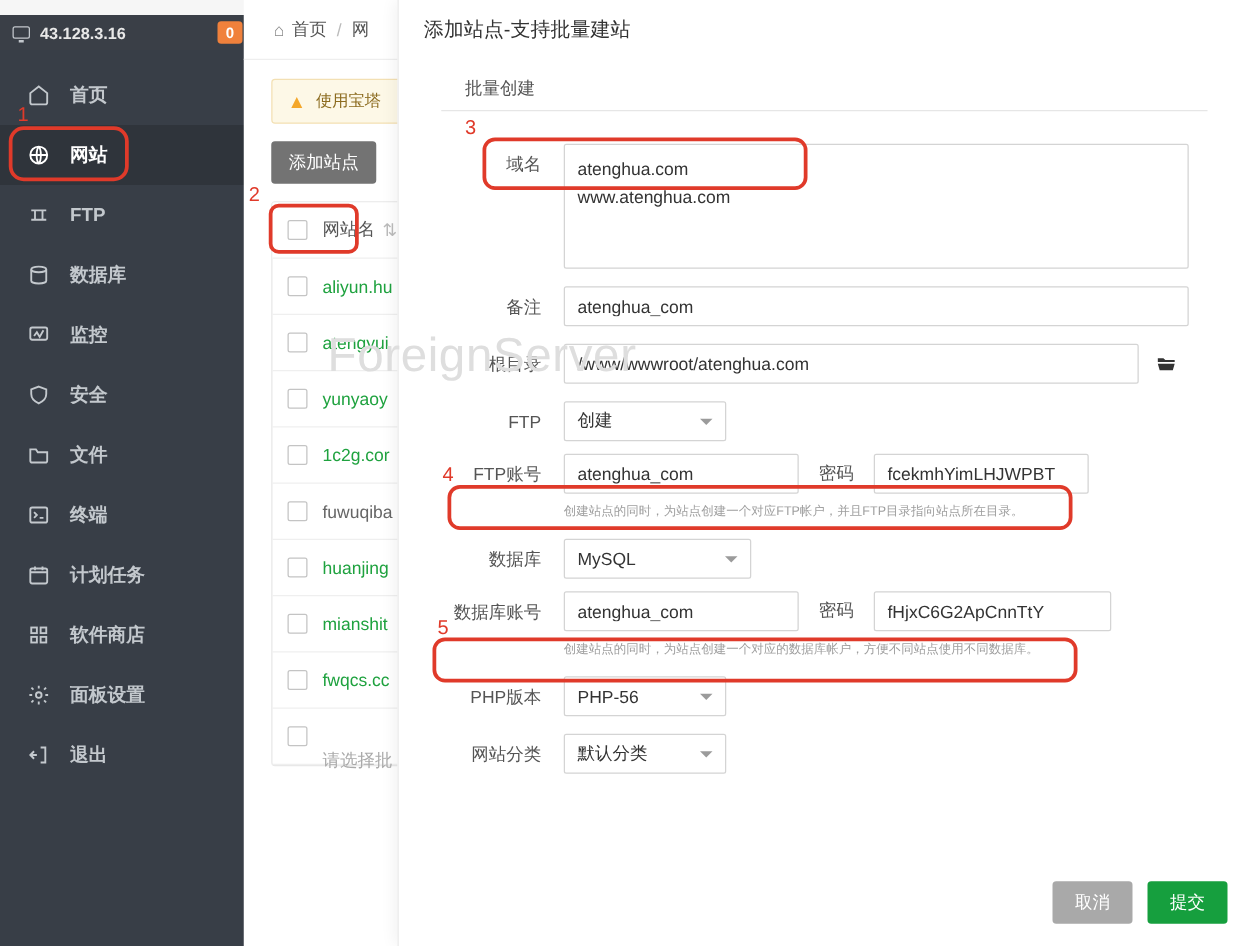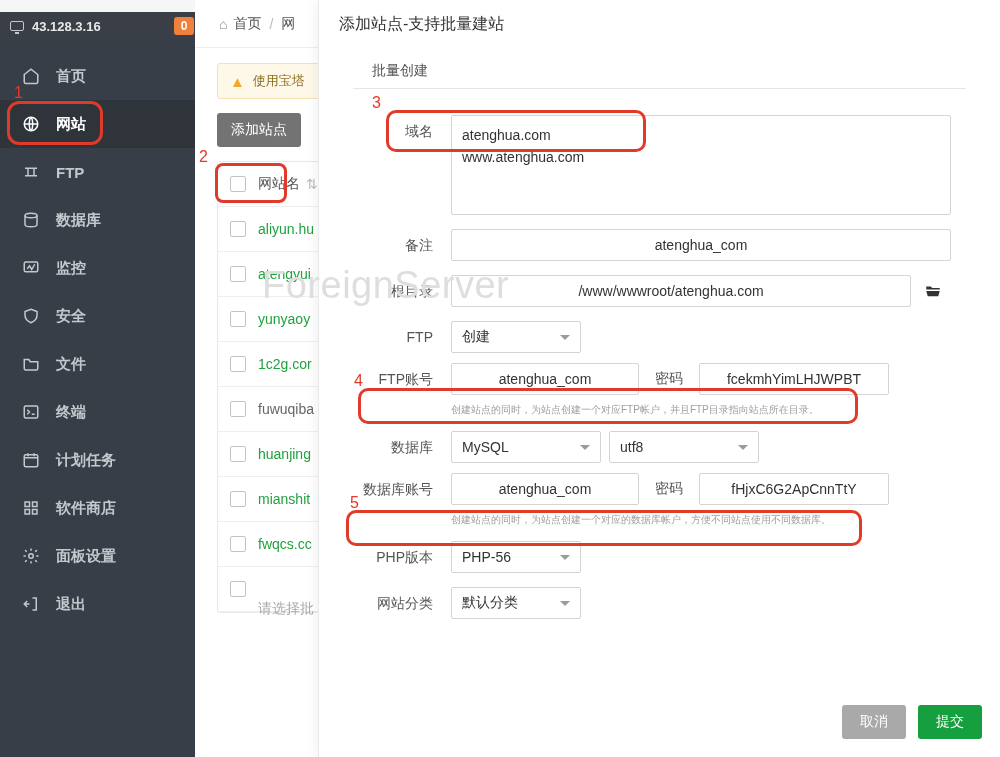--- a/index.html
+++ b/index.html
@@ -48,21 +48,21 @@
 .m-title { font-size:16px; padding:14px 20px; }
 .tabs { display:flex; border-bottom:1px solid #e6e6e6; margin:4px 34px 0;}
 .tab { padding:8px 18px; border:1px solid transparent; border-bottom:none; color:#555; cursor:pointer; font-size:14px;}
 .tab.on { border-color:#e2e2e2; border-bottom:1px solid #fff; margin-bottom:-1px; background:#fff; color:#333;}
 .frm { padding: 12px 34px 0 0;}
 .frow { display:flex; align-items:flex-start; margin-top:14px;}
 .frow.smtop{ margin-top:10px;}
 .lab { width:132px; text-align:right; padding-right:18px; color:#555; line-height:32px; font-size:14px; flex:none;}
 .inp, .ta, .sel { border:1px solid #d4d4d4; border-radius:2px; background:#fff; font-size:14px; color:#333;}
 .ta { width:500px; height:100px; padding:8px 10px; line-height:1.6; resize:none; font-family:inherit;}
-.inp { height:32px; padding:0 10px;text-align:center;}
+.inp { height:32px; padding:0 10px;}
 .sel { height:32px; padding:0 28px 0 10px; display:flex; align-items:center; position:relative; min-width:130px; cursor:pointer;}
 .sel::after{ content:""; position:absolute; right:10px; top:50%; margin-top:-2px; border:5px solid transparent; border-top-color:#9b9b9b;}
 .dir { position:relative;}
 .dir .inp{ width:460px; padding-right:30px;}
 .dir .fic{ position:absolute; right:-32px; top:7px; color:#333;}
 .hint { color:#9e9e9e; font-size:10px; margin-left:132px; margin-top:8px; line-height:1.4;}
 .pw { display:flex; align-items:center; gap:8px;}
 .pw .lab2{ color:#555; font-size:14px; padding:0 8px;}
 .red-box-3 { position:absolute; border:3px solid #e03a2a; border-radius:10px; pointer-events:none;}
 .m-foot { position:absolute; right:18px; bottom:18px; display:flex; gap:12px;}
@@ -280,33 +280,30 @@
       <div class="lab">FTP</div>
       <div class="sel">
           <span>创建</span>
         </div>
     </div>
     <div class="frow smtop">
       <div class="lab">FTP账号</div>
       <div class="pw">
         <input class="inp" style="width: 188px;" value="atenghua_com">
         <span class="lab2">密码</span>
-        <input class="inp" style="width: 190px;" value="fcekmhYimLHJWPBT">
+        <input class="inp" style="width: 172px;" value="fcekmhYimLHJWPBT">
       </div>
     </div>
     <div class="hint">创建站点的同时，为站点创建一个对应FTP帐户，并且FTP目录指向站点所在目录。</div>
 
     <div class="frow">
       <div class="lab">数据库</div>
       <div class="pw">
         <div class="sel" style="min-width:150px">
             <span>MySQL</span>
-          </div>
-        <div class="sel" style="min-width:150px">
-            <span>utf8</span>
           </div>
       </div>
     </div>
     <div class="frow smtop">
       <div class="lab">数据库账号</div>
       <div class="pw">
         <input class="inp" style="width: 188px;" value="atenghua_com">
         <span class="lab2">密码</span>
         <input class="inp" style="width: 190px;" value="fHjxC6G2ApCnnTtY">
       </div>

